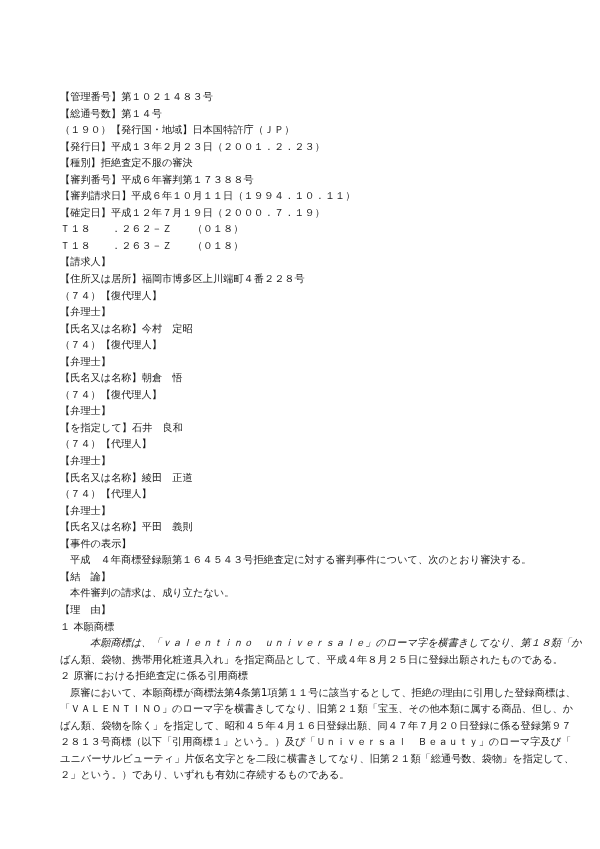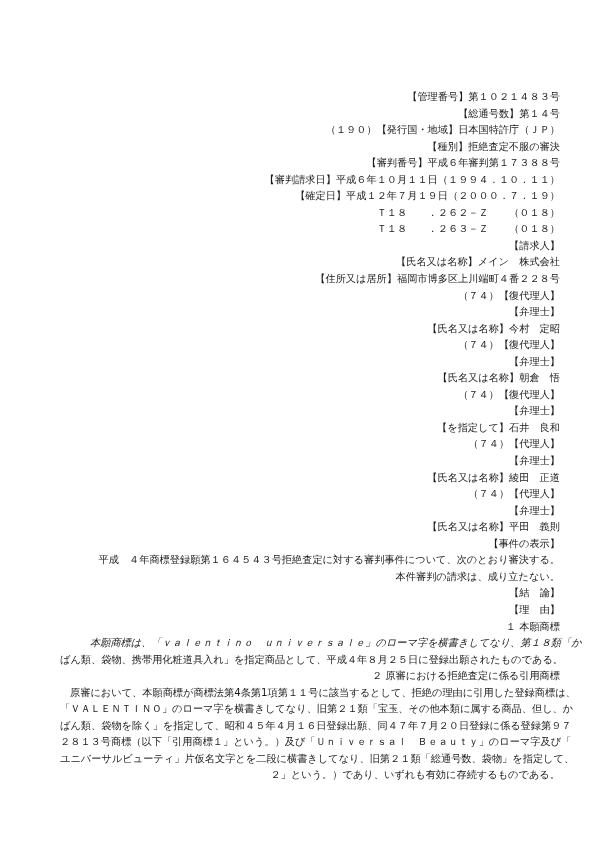--- a/index.html
+++ b/index.html
@@ -1,60 +1,60 @@
 <!DOCTYPE html>
 <html><head>
   <meta charset="utf-8">
   <style>
     html, body { margin: 0; padding: 0; background: #ffffff; }
     body { width: 600px; height: 849px; overflow: hidden; position: relative; }
     .page {
       position: absolute; left: 60px; top: 89px; width: 500px;
       font-family: "DejaVu Sans", "Liberation Sans", sans-serif;
-      font-size: 10.2px; color: #1a1a1a; text-align: right;
+      font-size: 10.2px; color: #1a1a1a;
     }
     .line { height: 16.55px; line-height: 16.55px; white-space: nowrap; overflow: visible; }
     .indent1 { padding-left: 10px; }
     .indent2 { padding-left: 30px; font-style: italic; }
   </style>
 </head>
 <body>
 
 <div class="page">
   <div class="line">【管理番号】第１０２１４８３号</div>
   <div class="line">【総通号数】第１４号</div>
   <div class="line">（１９０）【発行国・地域】日本国特許庁（ＪＰ）</div>
+  <div class="line">【発行日】平成１３年２月２３日（２００１．２．２３）</div>
   <div class="line">【種別】拒絶査定不服の審決</div>
   <div class="line">【審判番号】平成６年審判第１７３８８号</div>
   <div class="line">【審判請求日】平成６年１０月１１日（１９９４．１０．１１）</div>
   <div class="line">【確定日】平成１２年７月１９日（２０００．７．１９）</div>
   <div class="line">Ｔ１８　　．２６２－Ｚ　　（０１８）</div>
   <div class="line">Ｔ１８　　．２６３－Ｚ　　（０１８）</div>
   <div class="line">【請求人】</div>
-  <div class="line">【氏名又は名称】メイン　株式会社</div>
   <div class="line">【住所又は居所】福岡市博多区上川端町４番２２８号</div>
   <div class="line">（７４）【復代理人】</div>
   <div class="line">【弁理士】</div>
   <div class="line">【氏名又は名称】今村　定昭</div>
   <div class="line">（７４）【復代理人】</div>
   <div class="line">【弁理士】</div>
   <div class="line">【氏名又は名称】朝倉　悟</div>
   <div class="line">（７４）【復代理人】</div>
   <div class="line">【弁理士】</div>
   <div class="line">【を指定して】石井　良和</div>
   <div class="line">（７４）【代理人】</div>
   <div class="line">【弁理士】</div>
   <div class="line">【氏名又は名称】綾田　正道</div>
   <div class="line">（７４）【代理人】</div>
   <div class="line">【弁理士】</div>
   <div class="line">【氏名又は名称】平田　義則</div>
   <div class="line">【事件の表示】</div>
   <div class="line indent1">平成　４年商標登録願第１６４５４３号拒絶査定に対する審判事件について、次のとおり審決する。</div>
+  <div class="line">【結　論】</div>
   <div class="line indent1">本件審判の請求は、成り立たない。</div>
-  <div class="line">【結　論】</div>
   <div class="line">【理　由】</div>
   <div class="line">１ 本願商標</div>
   <div class="line indent2">本願商標は、「ｖａｌｅｎｔｉｎｏ　ｕｎｉｖｅｒｓａｌｅ」のローマ字を横書きしてなり、第１８類「か</div>
   <div class="line">ばん類、袋物、携帯用化粧道具入れ」を指定商品として、平成４年８月２５日に登録出願されたものである。</div>
   <div class="line">２ 原審における拒絶査定に係る引用商標</div>
   <div class="line indent1">原審において、本願商標が商標法第4条第1項第１１号に該当するとして、拒絶の理由に引用した登録商標は、</div>
   <div class="line">「ＶＡＬＥＮＴＩＮＯ」のローマ字を横書きしてなり、旧第２１類「宝玉、その他本類に属する商品、但し、か</div>
   <div class="line">ばん類、袋物を除く」を指定して、昭和４５年４月１６日登録出願、同４７年７月２０日登録に係る登録第９７</div>
   <div class="line">２８１３号商標（以下「引用商標１」という。）及び「Ｕｎｉｖｅｒｓａｌ　Ｂｅａｕｔｙ」のローマ字及び「</div>
   <div class="line">ユニバーサルビューティ」片仮名文字とを二段に横書きしてなり、旧第２１類「総通号数、袋物」を指定して、</div>

